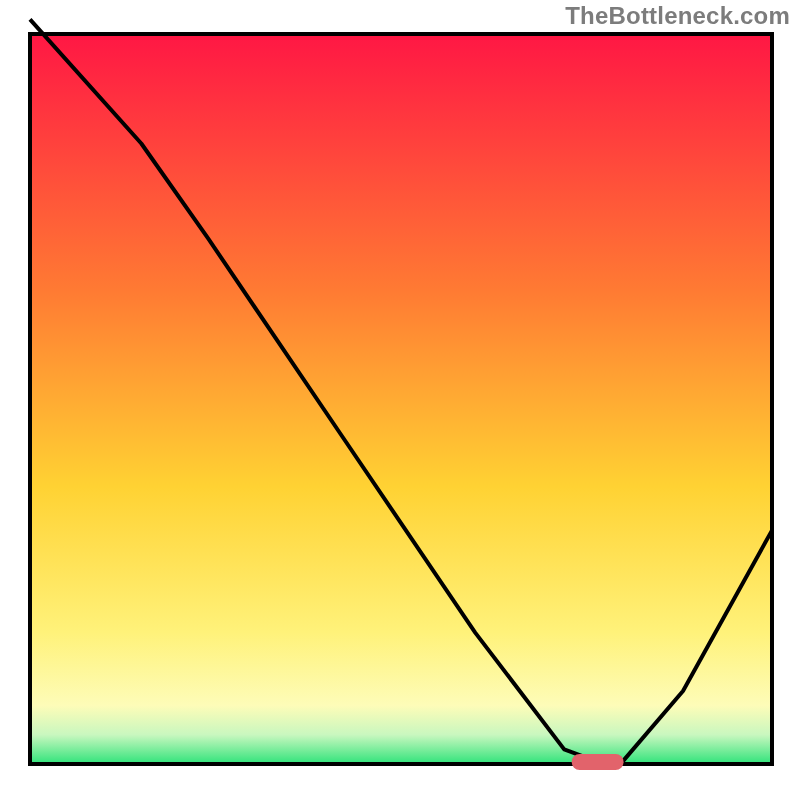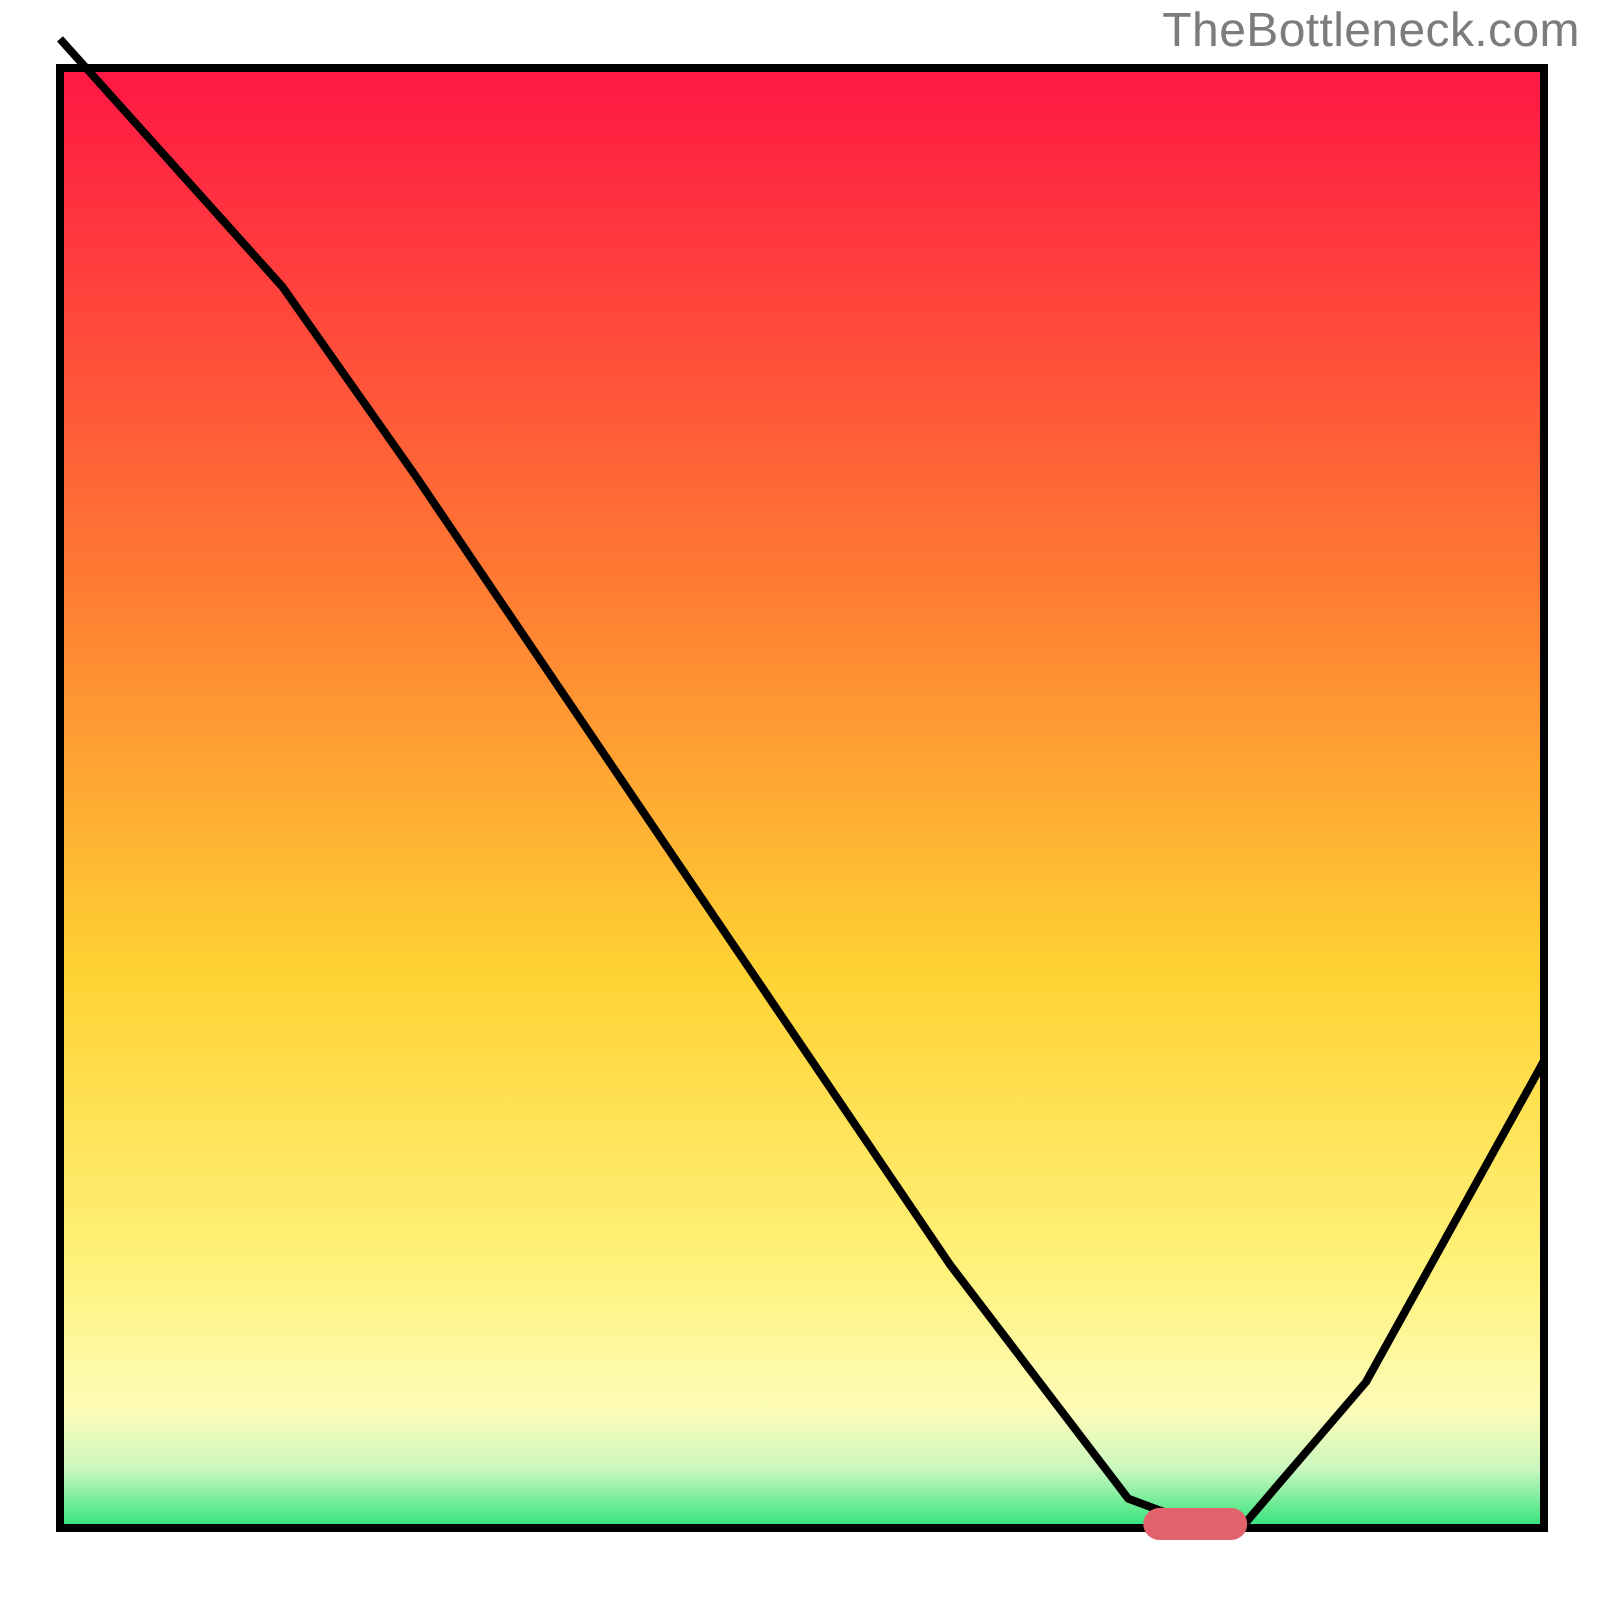--- a/index.html
+++ b/index.html
@@ -13,21 +13,21 @@
   .wrap {
     position: relative;
     width: 800px;
     height: 800px;
   }
   .watermark {
     position: absolute;
     top: 2px;
     right: 10px;
     font-size: 24px;
-    font-weight: 400;
+    font-weight: 700;
     color: #7c7c7c;
     letter-spacing: 0.2px;
     user-select: none;
   }
   svg.chart {
     position: absolute;
     left: 0;
     top: 0;
   }
 </style>

